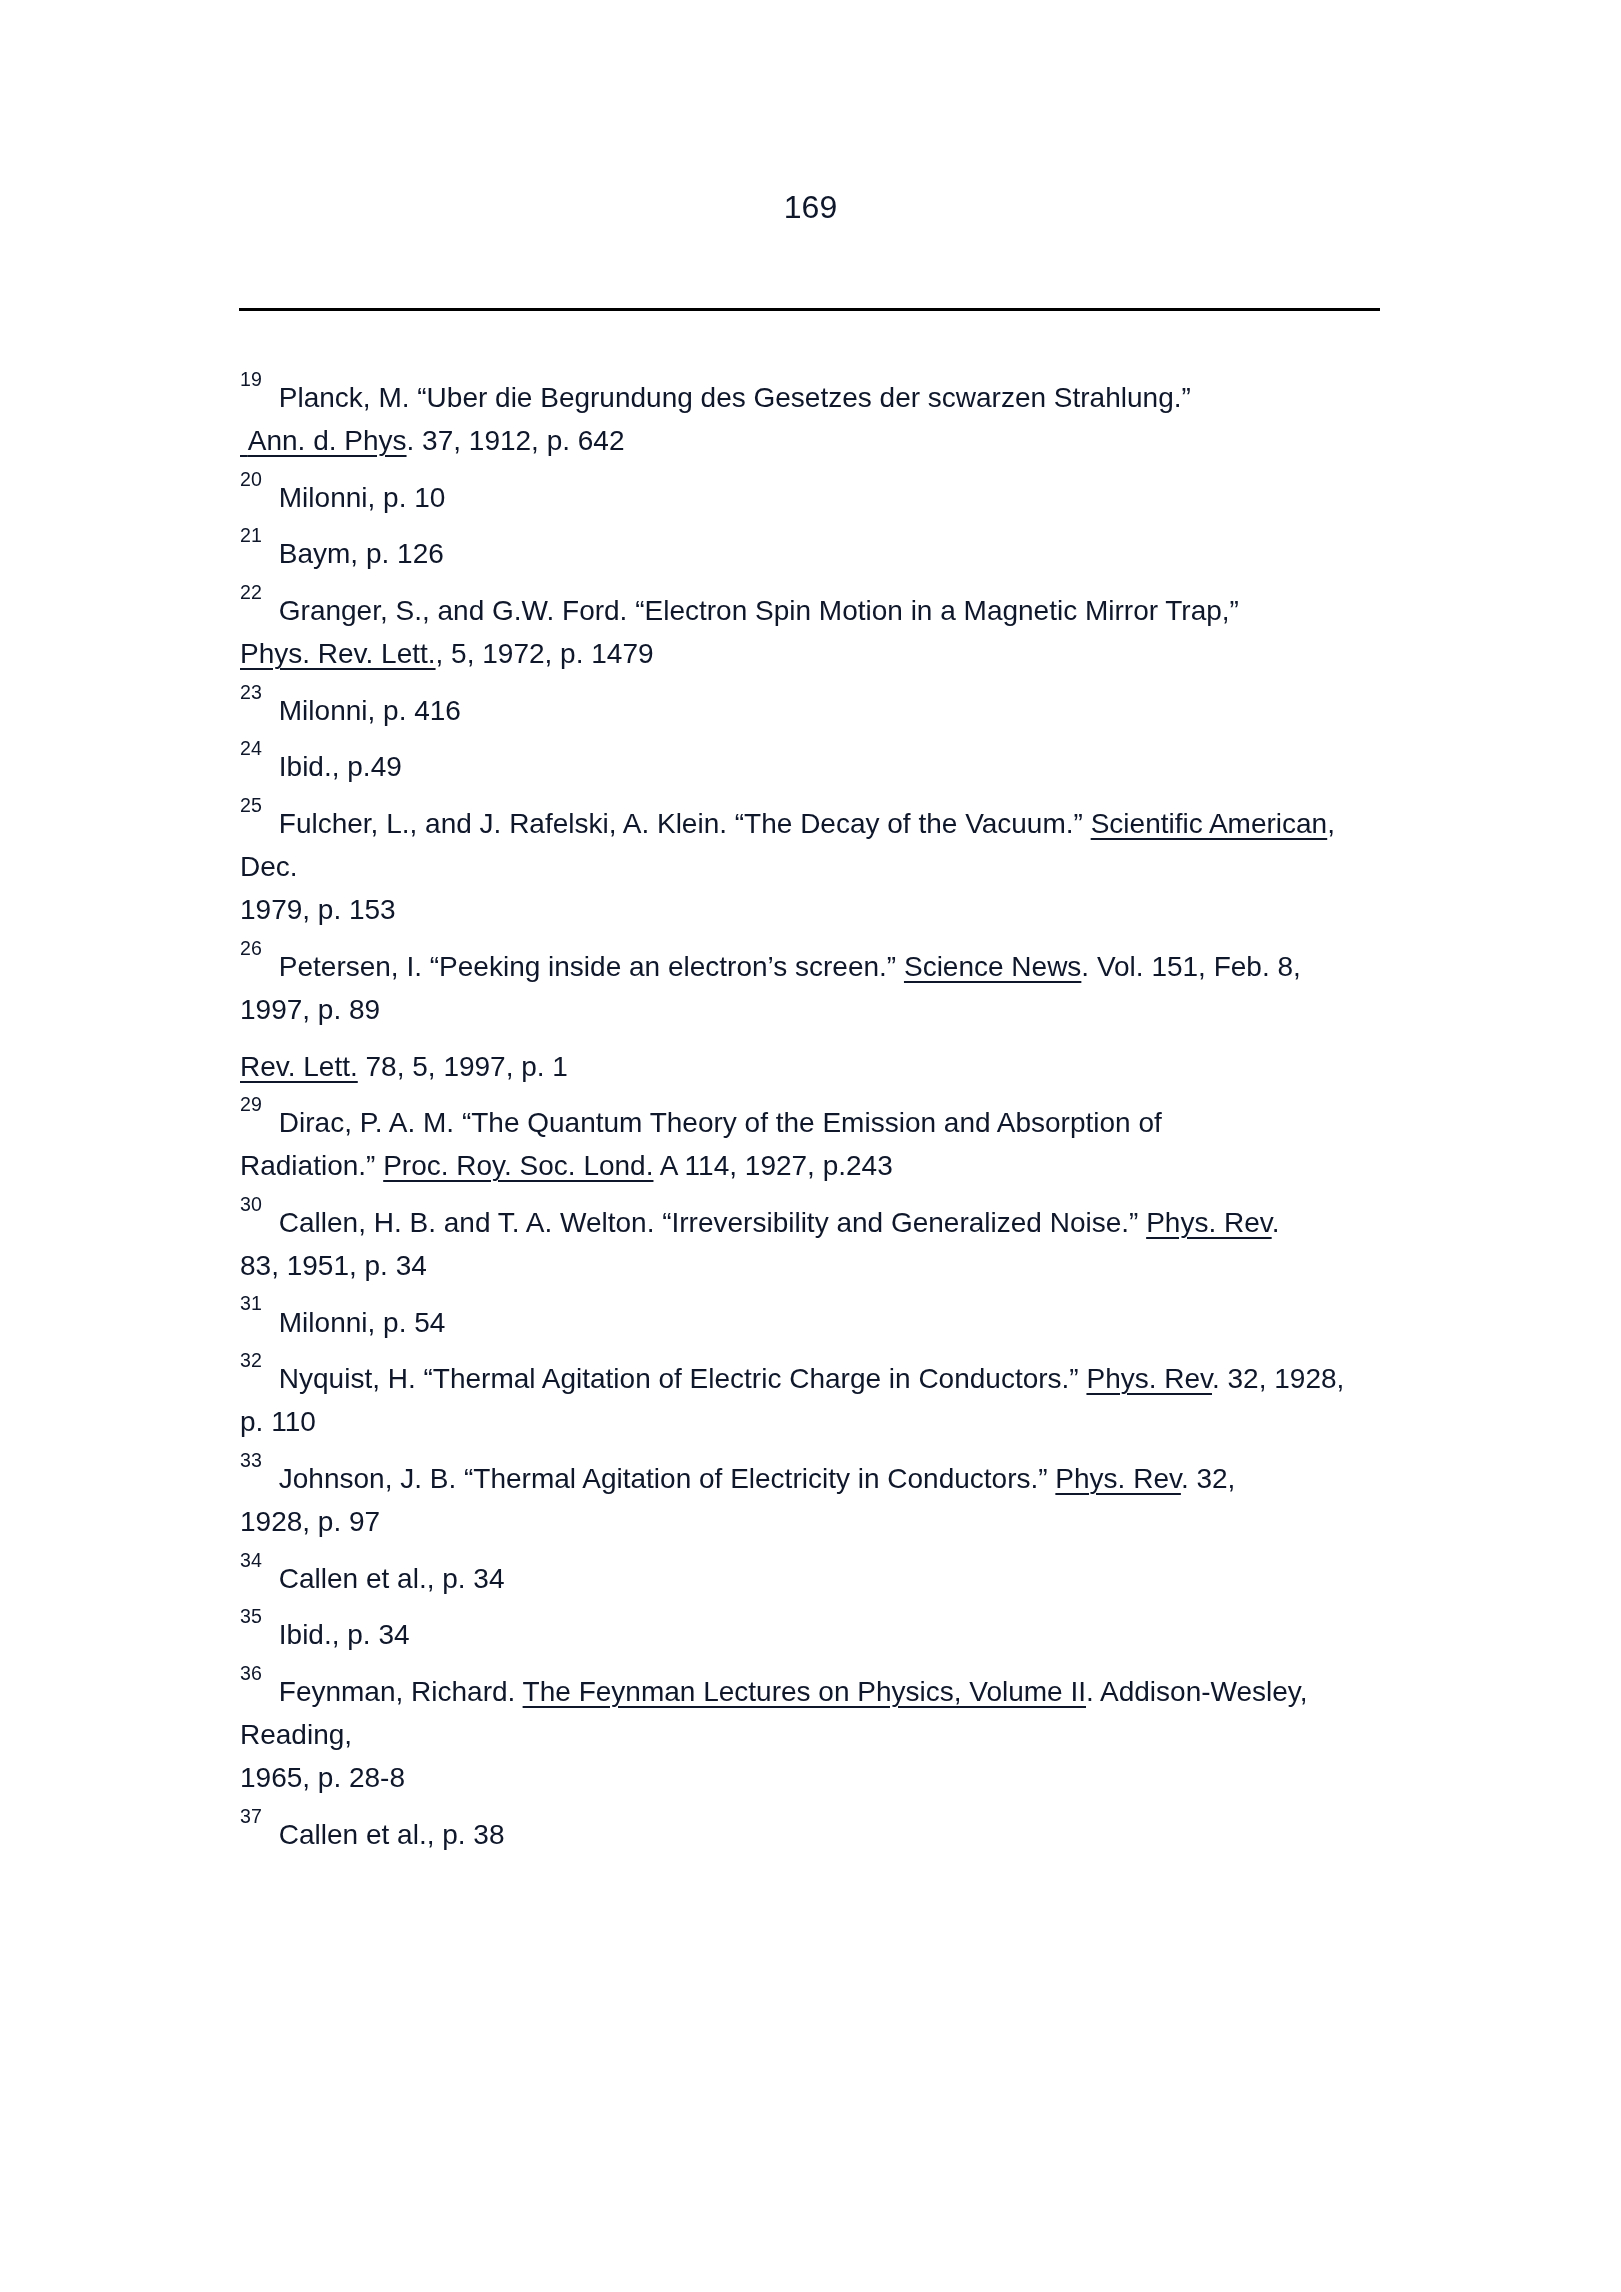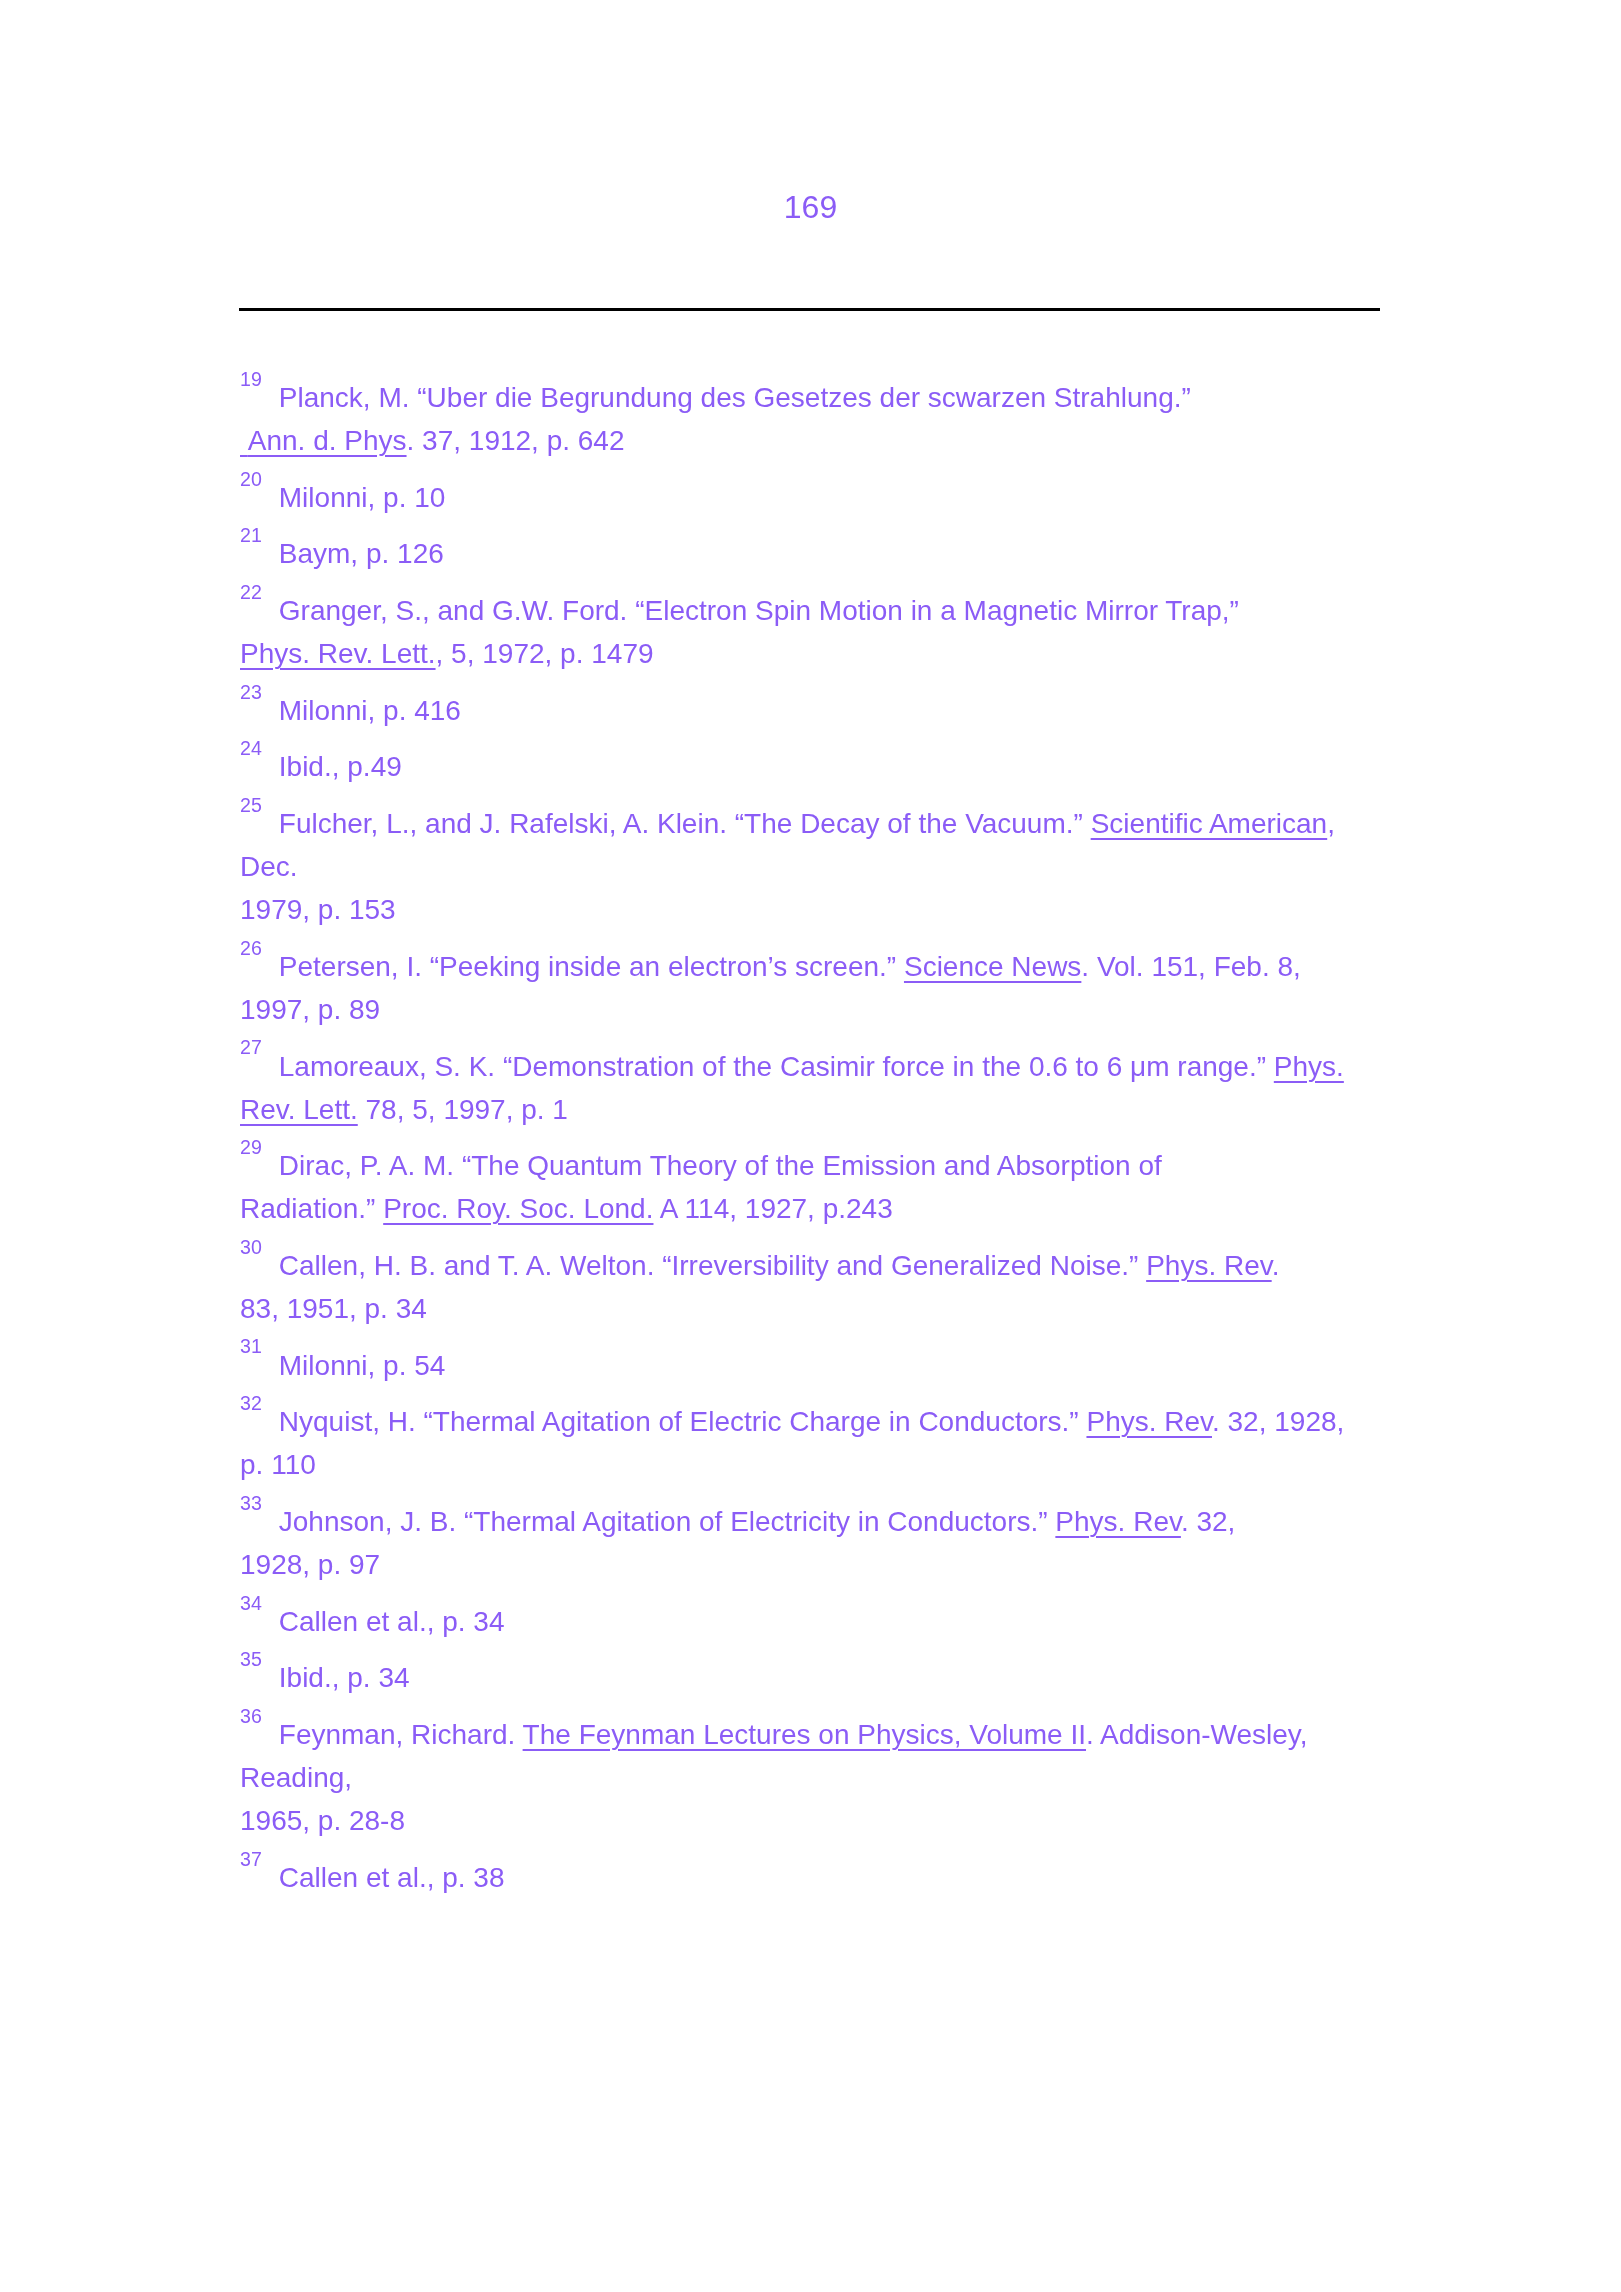--- a/index.html
+++ b/index.html
@@ -5,21 +5,21 @@
   html, body {
     margin: 0;
     padding: 0;
     background: #ffffff;
   }
   .page {
     position: relative;
     width: 1621px;
     height: 2293px;
     background: #ffffff;
-    color: #8b5cf6;
+    color: #0f172a;
     font-family: "Liberation Sans", sans-serif;
     overflow: hidden;
   }
   .page-number {
     position: absolute;
     top: 190px;
     left: 0;
     width: 100%;
     text-align: center;
     font-size: 32px;
@@ -92,21 +92,20 @@
       </div>
       <div class="footnote">
         <div class="fn-line"><sup class="fn-num">25</sup><span class="">Fulcher, L., and J. Rafelski, A. Klein. “The Decay of the Vacuum.” </span><span class="u">Scientific American</span><span class="">, Dec.</span></div>
         <div class="fn-line"><span class="">1979, p. 153</span></div>
       </div>
       <div class="footnote">
         <div class="fn-line"><sup class="fn-num">26</sup><span class="">Petersen, I. “Peeking inside an electron’s screen.” </span><span class="u">Science News</span><span class="">. Vol. 151, Feb. 8,</span></div>
         <div class="fn-line"><span class="">1997, p. 89</span></div>
       </div>
       <div class="footnote">
-        <div class="fn-line"><sup class="fn-num">27</sup><span class="">Lamoreaux, S. K. “Demonstration of the Casimir force in the 0.6 to 6 μm range.” </span><span class="u">Phys.</span></div>
         <div class="fn-line"><span class="u">Rev. Lett.</span><span class=""> 78, 5, 1997, p. 1</span></div>
       </div>
       <div class="footnote">
         <div class="fn-line"><sup class="fn-num">29</sup><span class="">Dirac, P. A. M. “The Quantum Theory of the Emission and Absorption of</span></div>
         <div class="fn-line"><span class="">Radiation.” </span><span class="u">Proc. Roy. Soc. Lond.</span><span class=""> A 114, 1927, p.243</span></div>
       </div>
       <div class="footnote">
         <div class="fn-line"><sup class="fn-num">30</sup><span class="">Callen, H. B. and T. A. Welton. “Irreversibility and Generalized Noise.” </span><span class="u">Phys. Rev</span><span class="">.</span></div>
         <div class="fn-line"><span class="">83, 1951, p. 34</span></div>
       </div>

